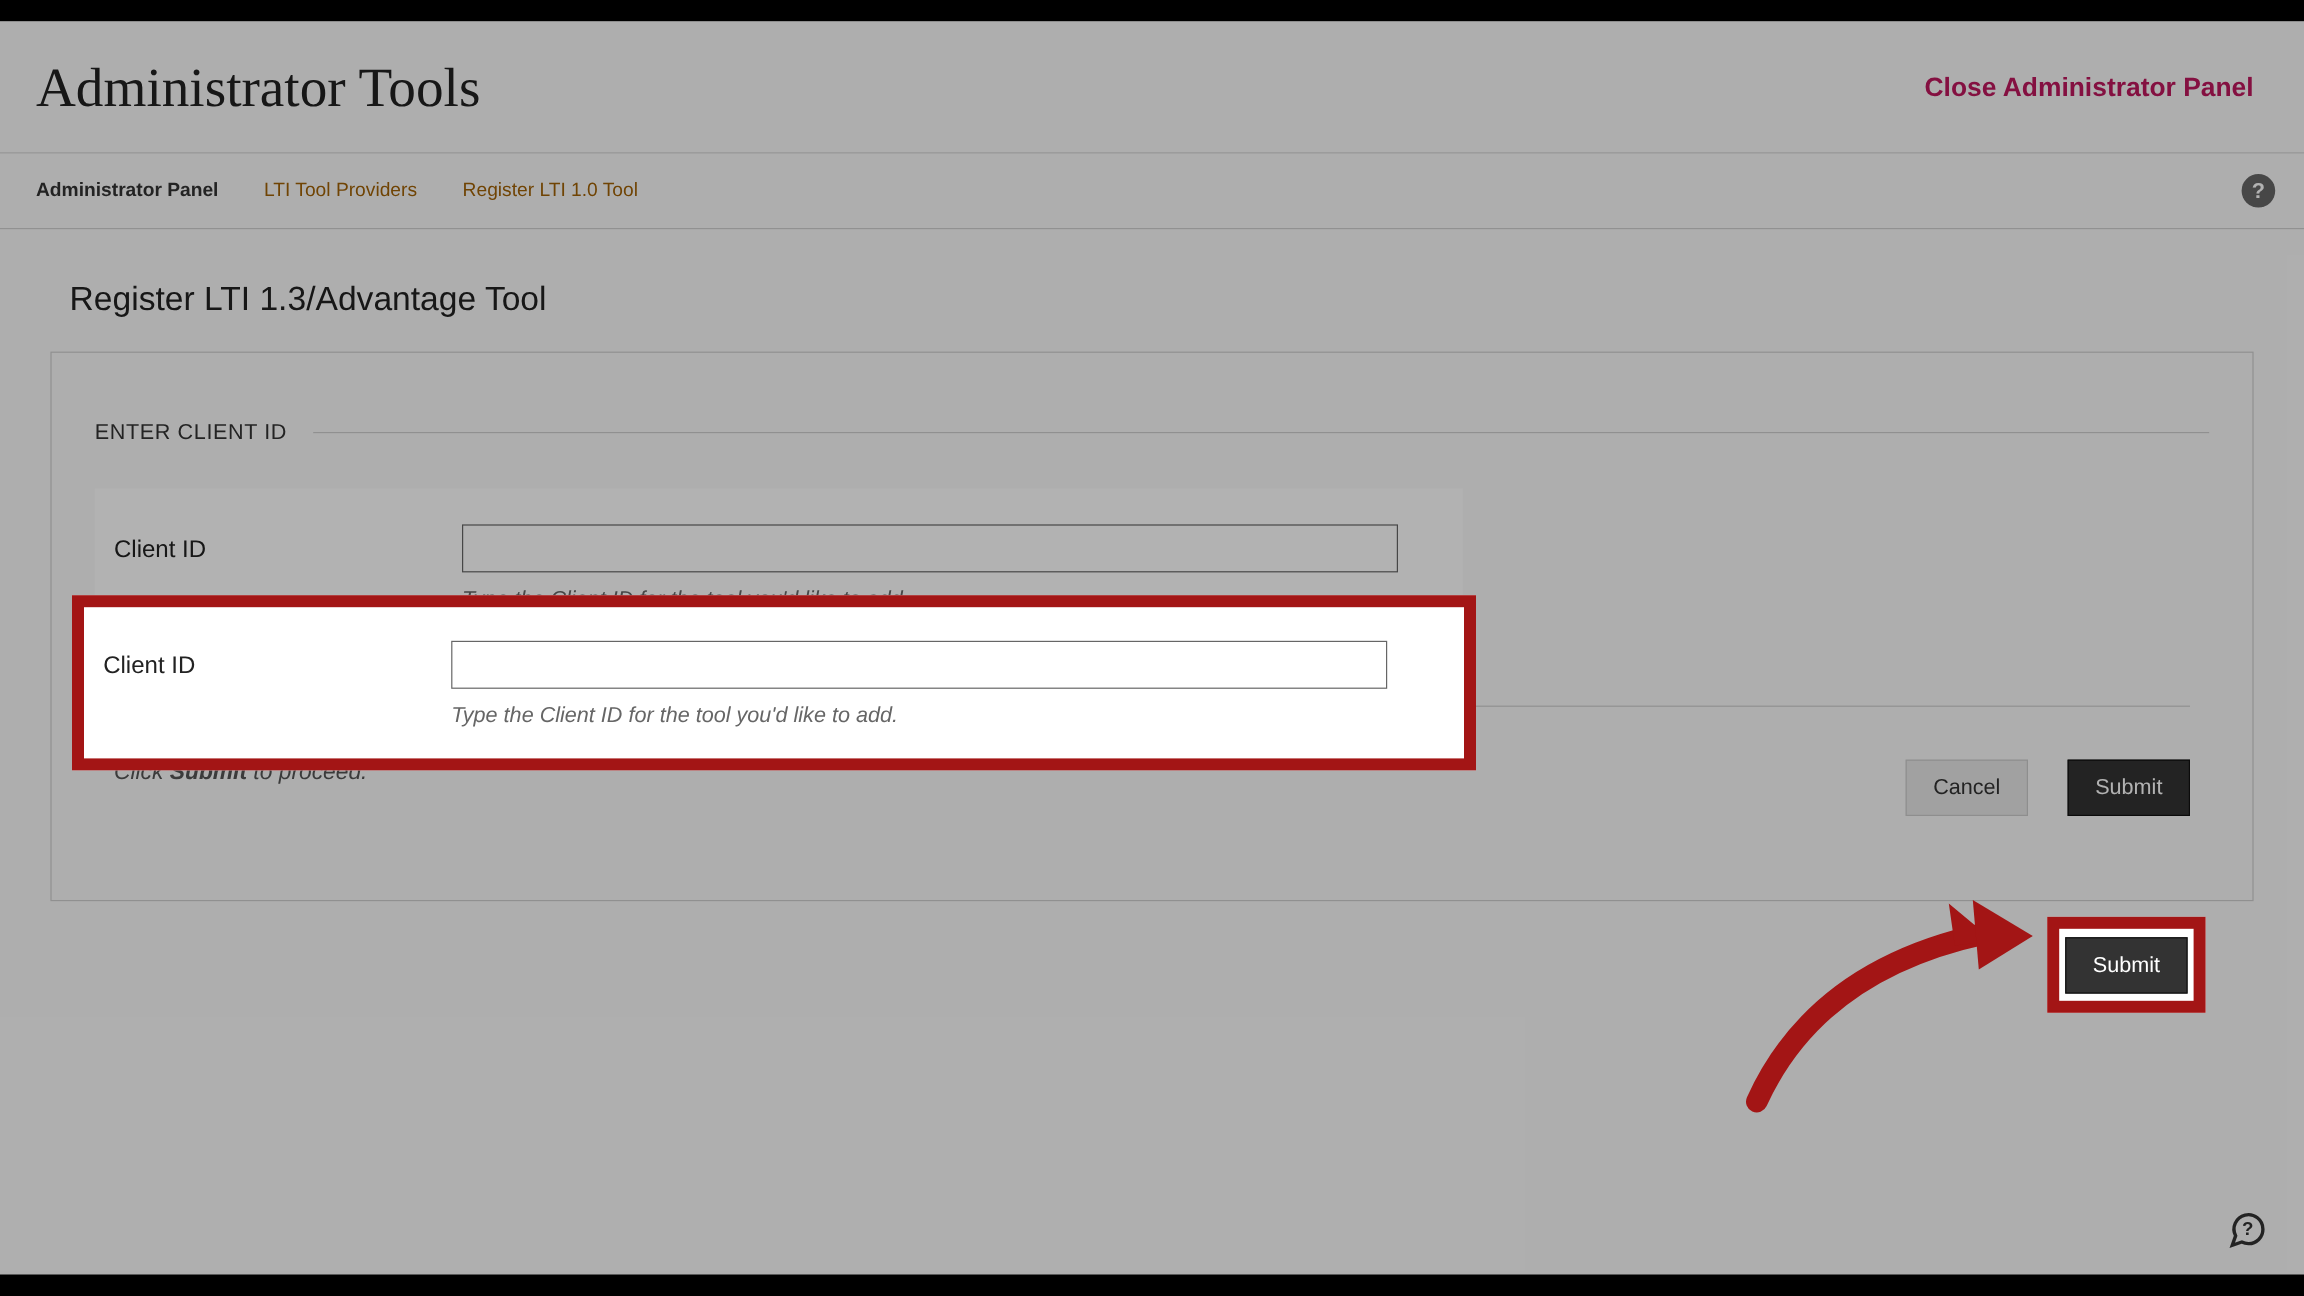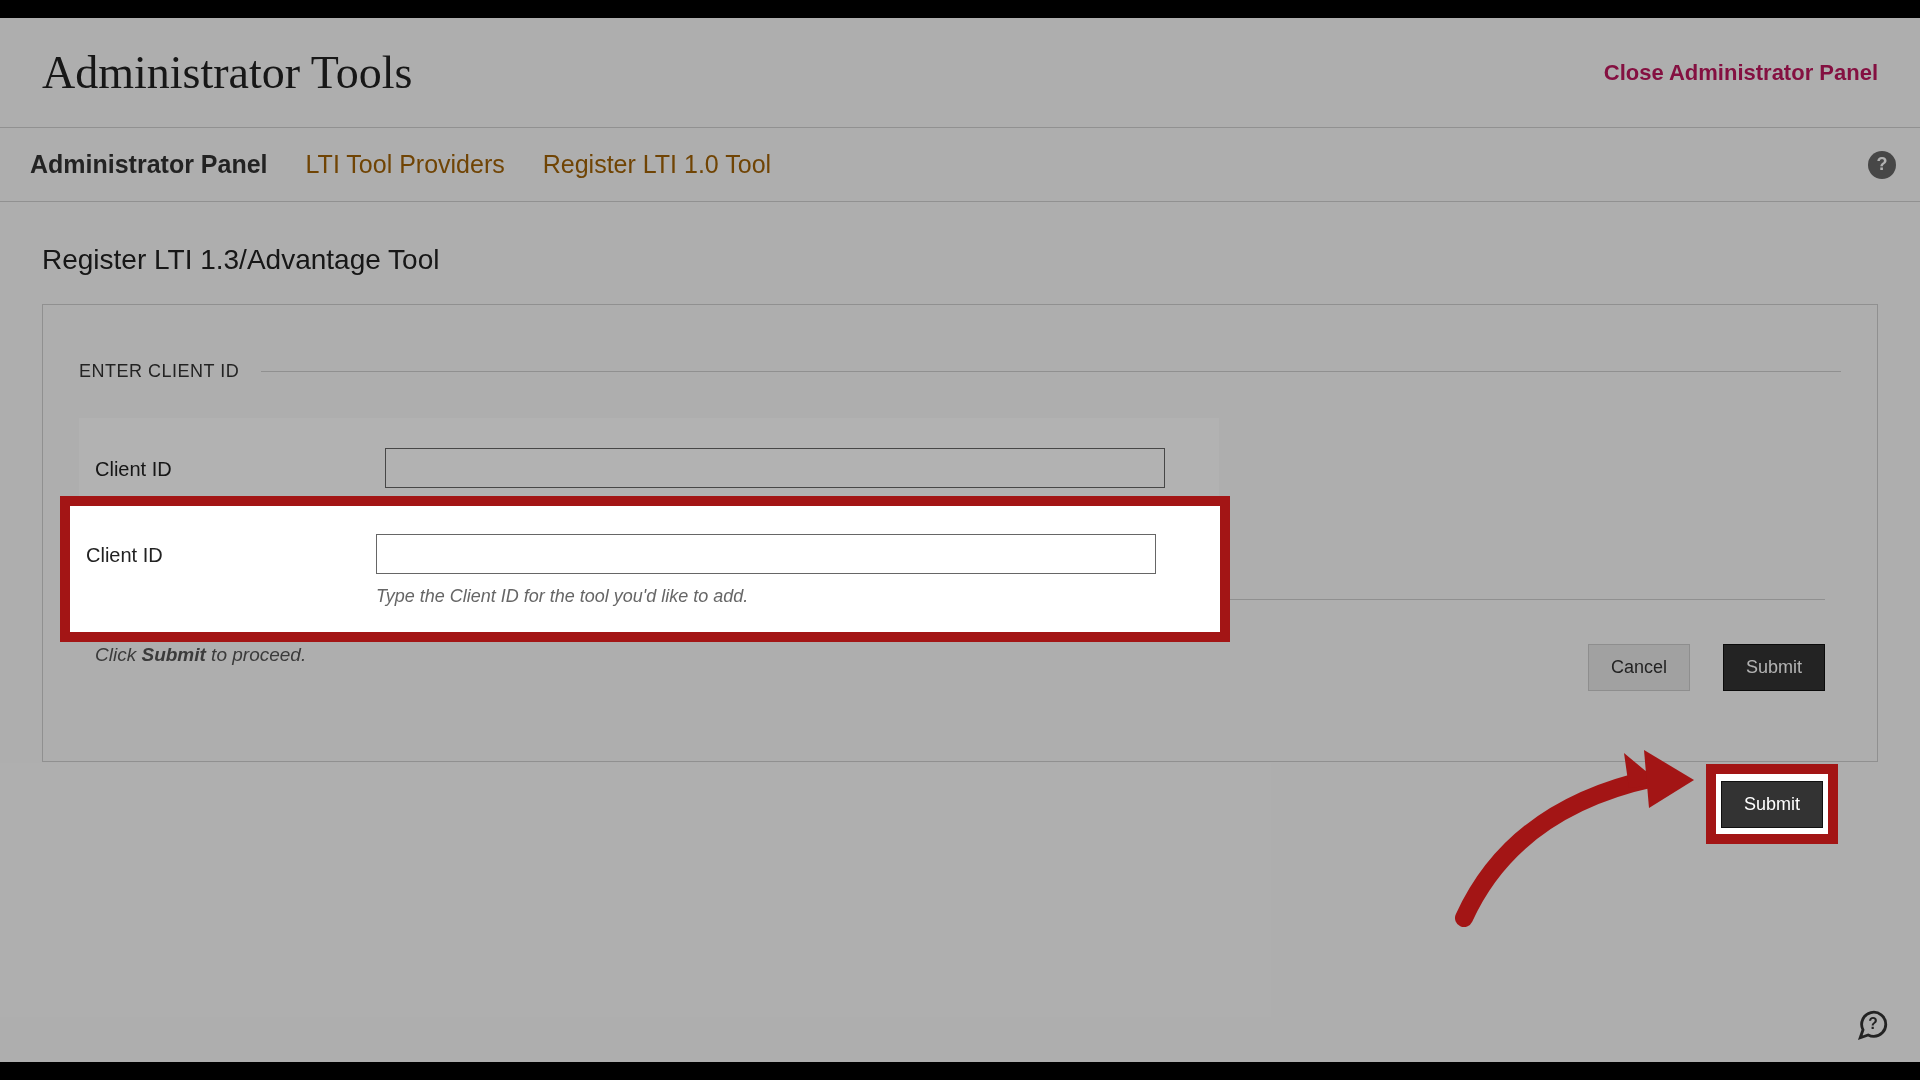--- a/index.html
+++ b/index.html
@@ -15,45 +15,45 @@
   
   .dim {
     position: absolute; inset: 0;
     background: rgba(0,0,0,0.30);
     pointer-events: none;
     z-index: 20;
   }
 
   .header {
     display: flex; align-items: center; justify-content: space-between;
-    padding: 28px 42px 28px 42px;
+    padding: 28px 42px 28px 30px;
     border-bottom: 1px solid #d0d0d0;
     background: #fafafa;
   }
   .header h1 { font-family: Georgia, "Times New Roman", serif; font-size: 46px; font-weight: 400; color: #222; }
   .close-link { font-size: 22px; font-weight: 700; color: #be185d; text-decoration: none; }
 
   .breadcrumb-bar {
     display: flex; align-items: center; gap: 38px;
     padding: 22px 30px;
     border-bottom: 1px solid #d0d0d0;
     background: #fafafa;
     position: relative;
   }
-  .breadcrumb-bar .crumb { font-size: 25px; color: #333; text-decoration: none; }
+  .breadcrumb-bar .crumb { font-size: 16px; color: #333; text-decoration: none; }
   .breadcrumb-bar .crumb.first { font-weight: 700; }
   .breadcrumb-bar .crumb:not(:first-child) { color: #a16207; text-align: right; }
   .help-badge {
     position: absolute; right: 24px; top: 50%; transform: translateY(-50%);
     width: 28px; height: 28px; border-radius: 50%;
     background: #666; color: #fff; display: flex; align-items: center; justify-content: center;
     font-weight: 700; font-size: 18px;
   }
 
-  .page-title { padding: 42px 42px 28px 42px; font-size: 28px; font-weight: 400; color: #222; }
+  .page-title { padding: 42px 42px 28px 42px; font-size: 28px; font-weight: 400; color: #222; margin-left: 16px; }
 
   .card {
     margin: 0 42px;
     border: 1px solid #cfcfcf;
     background: #fafafa;
     padding: 56px 36px 70px 36px;
     position: relative;
   }
   .section-head {
     display: flex; align-items: center; gap: 22px;

